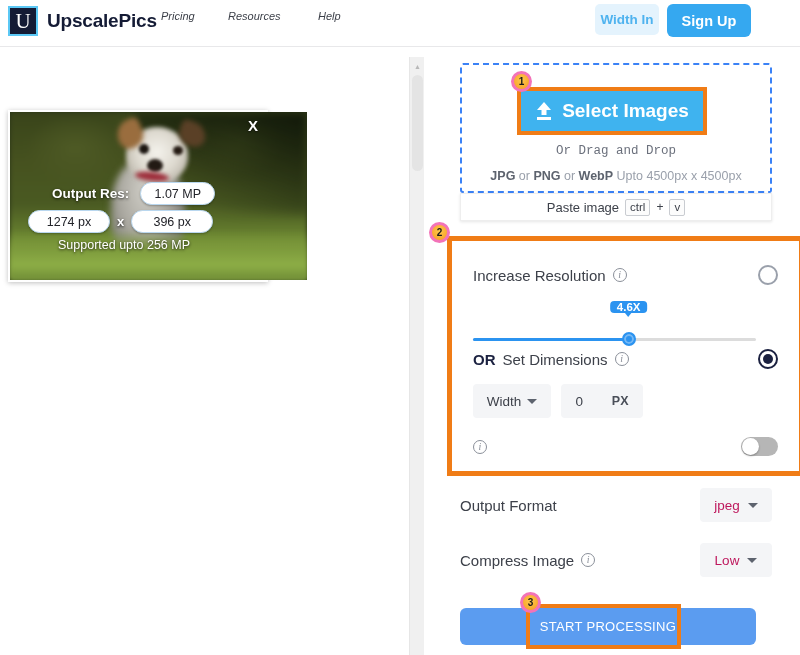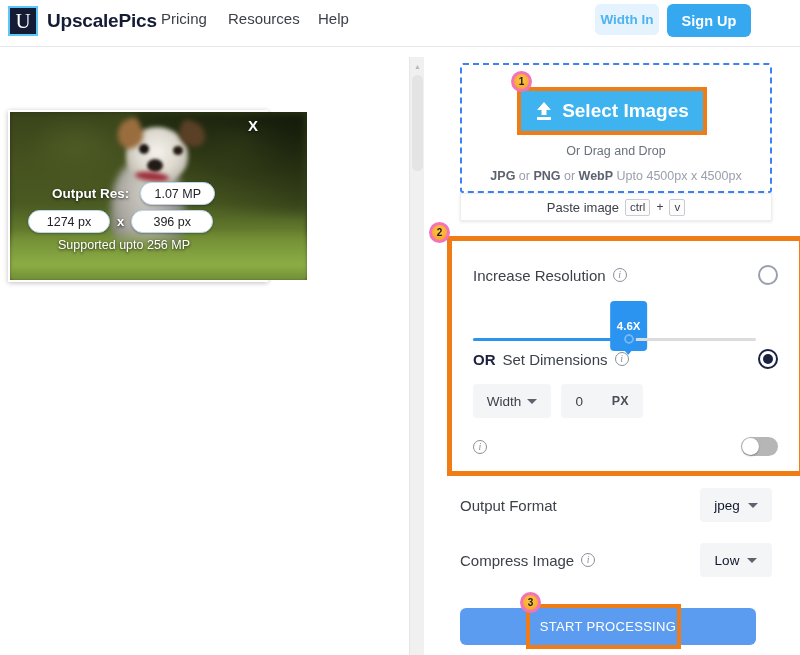--- a/index.html
+++ b/index.html
@@ -30,21 +30,21 @@
     font-size: 21px; font-weight: 400;
     font-family: "Liberation Serif", serif;
     line-height: 1;
   }
   #brand-name {
     font-size: 19px; font-weight: bold; color: #141b35;
     letter-spacing: -0.2px;
   }
   .nav-link {
     position: absolute; top: 10px;
-    font-size: 15px; color: #3b3f48;
+    font-size: 11px; color: #3b3f48; font-style: italic;
   }
   #nav-pricing   { left: 161px; }
   #nav-resources { left: 228px; }
   #nav-help      { left: 318px; }
 
   #btn-signin {
     position: absolute; right: 141px; top: 4px;
     width: 64px; height: 31px;
     background: #e4f3fd; color: #4fb3ef;
     border: none; border-radius: 5px;
@@ -222,21 +222,21 @@
     background: #3fb3ef; color: #ffffff;
     border: none;
     display: flex; align-items: center; justify-content: center; gap: 9px;
     font-size: 19px; font-weight: bold;
     font-family: "Liberation Sans", sans-serif;
     cursor: pointer;
   }
   #upload-arrow { display: block; }
   #drag-text {
     position: absolute; left: 0; top: 79px; width: 100%;
-    text-align: center; font-size: 12.5px; color: #6b707c;
+    text-align: center; font-size: 12.5px; color: #6b707c; font-family: Liberation Mono, monospace;
   }
   #fmt-line {
     position: absolute; left: 0; top: 104px; width: 100%;
     text-align: center; font-size: 12.5px; color: #9aa0ab;
   }
   #fmt-line b { color: #5d636e; }
   #paste-bar {
     position: absolute; left: 36px; top: 146px;
     width: 312px; height: 28px;
     background: #ffffff; border: 1px solid #eeeeee;
@@ -305,21 +305,21 @@
     width: 14px; height: 14px; margin-left: -7px;
     background: #2b93f0; border: 2px solid #2b93f0;
     border-radius: 50%; cursor: pointer;
     box-shadow: inset 0 0 0 2px rgba(255,255,255,.35);
   }
   #slider-tip {
     position: absolute; left: 55%; top: 0;
     transform: translateX(-50%);
     background: #2b93f0; color: #ffffff;
     font-size: 11.5px; font-weight: bold;
-    padding: 19px 7px; border-radius: 4px;
+    padding: 0 7px; border-radius: 4px;
   }
   #slider-tip::after {
     content: ""; position: absolute; left: 50%; bottom: -4px;
     margin-left: -4px; width: 0; height: 0;
     border-left: 4px solid transparent;
     border-right: 4px solid transparent;
     border-top: 5px solid #2b93f0;
   }
 
   #row-dims { top: 108px; padding: 0 21px; justify-content: space-between; }
@@ -358,21 +358,21 @@
     position: absolute; left: 36px; top: 441px;
     width: 312px; display: flex; align-items: center; justify-content: space-between;
   }
   #row-compress {
     position: absolute; left: 36px; top: 496px;
     width: 312px; display: flex; align-items: center; justify-content: space-between;
   }
   .dropdown {
     height: 34px; background: #f4f5f7; border: none; border-radius: 4px;
     display: flex; align-items: center; justify-content: center; gap: 8px;
-    font-size: 13.5px; color: #0f172a; cursor: pointer;
+    font-size: 13.5px; color: #be185d; cursor: pointer;
   }
   #format-dd { width: 72px; }
   #compress-dd { width: 72px; }
 
   #start-wrap { position: absolute; left: 36px; top: 561px; width: 296px; height: 37px; }
   #btn-start {
     position: absolute; inset: 0;
     background: #5b9cf0; color: #ffffff;
     border: none; border-radius: 6px;
     font-size: 13px; font-weight: normal; letter-spacing: .3px;

